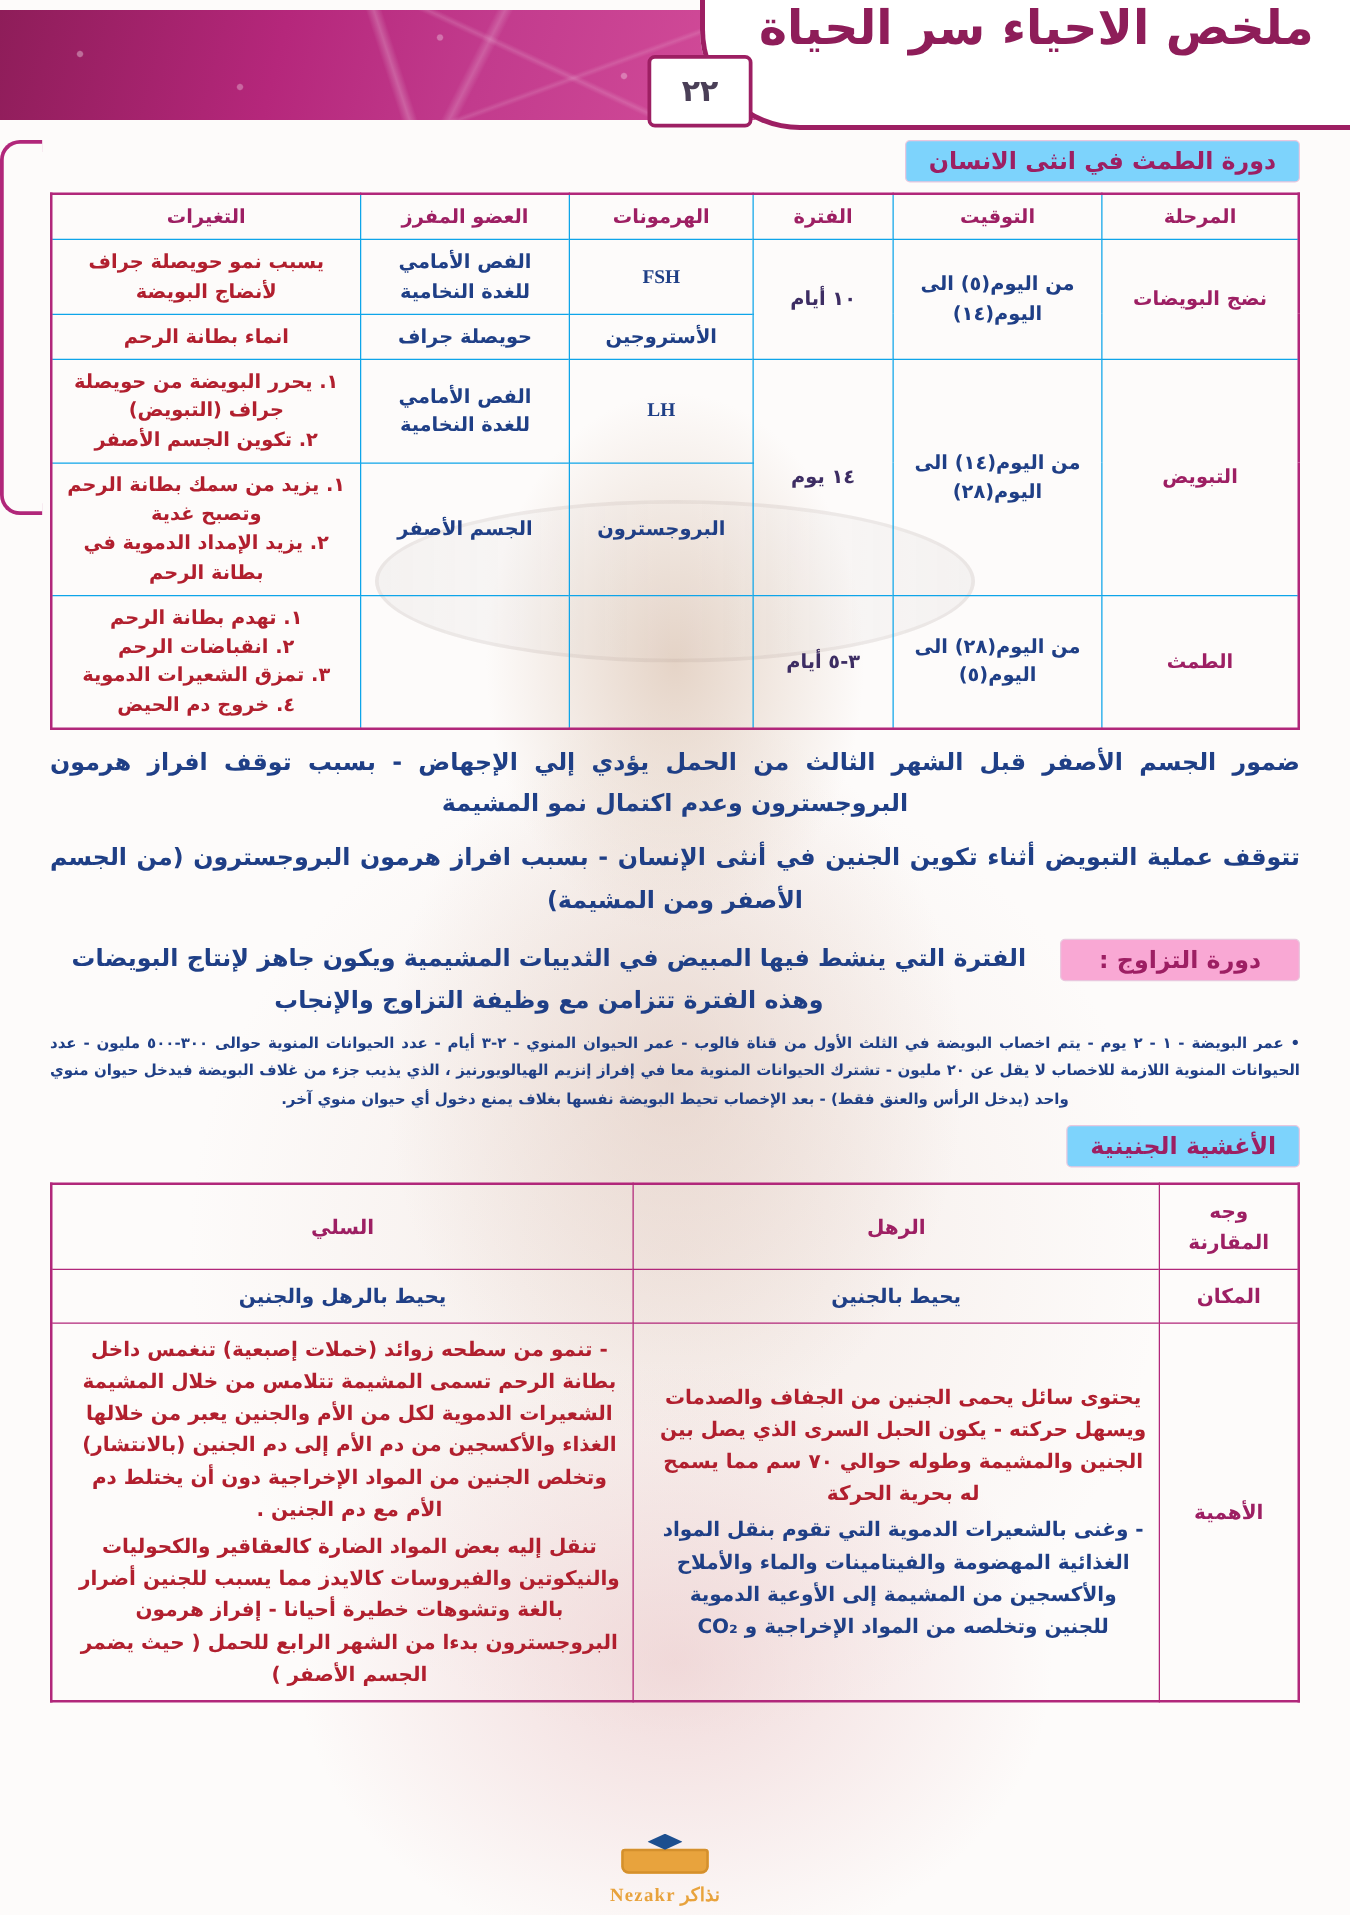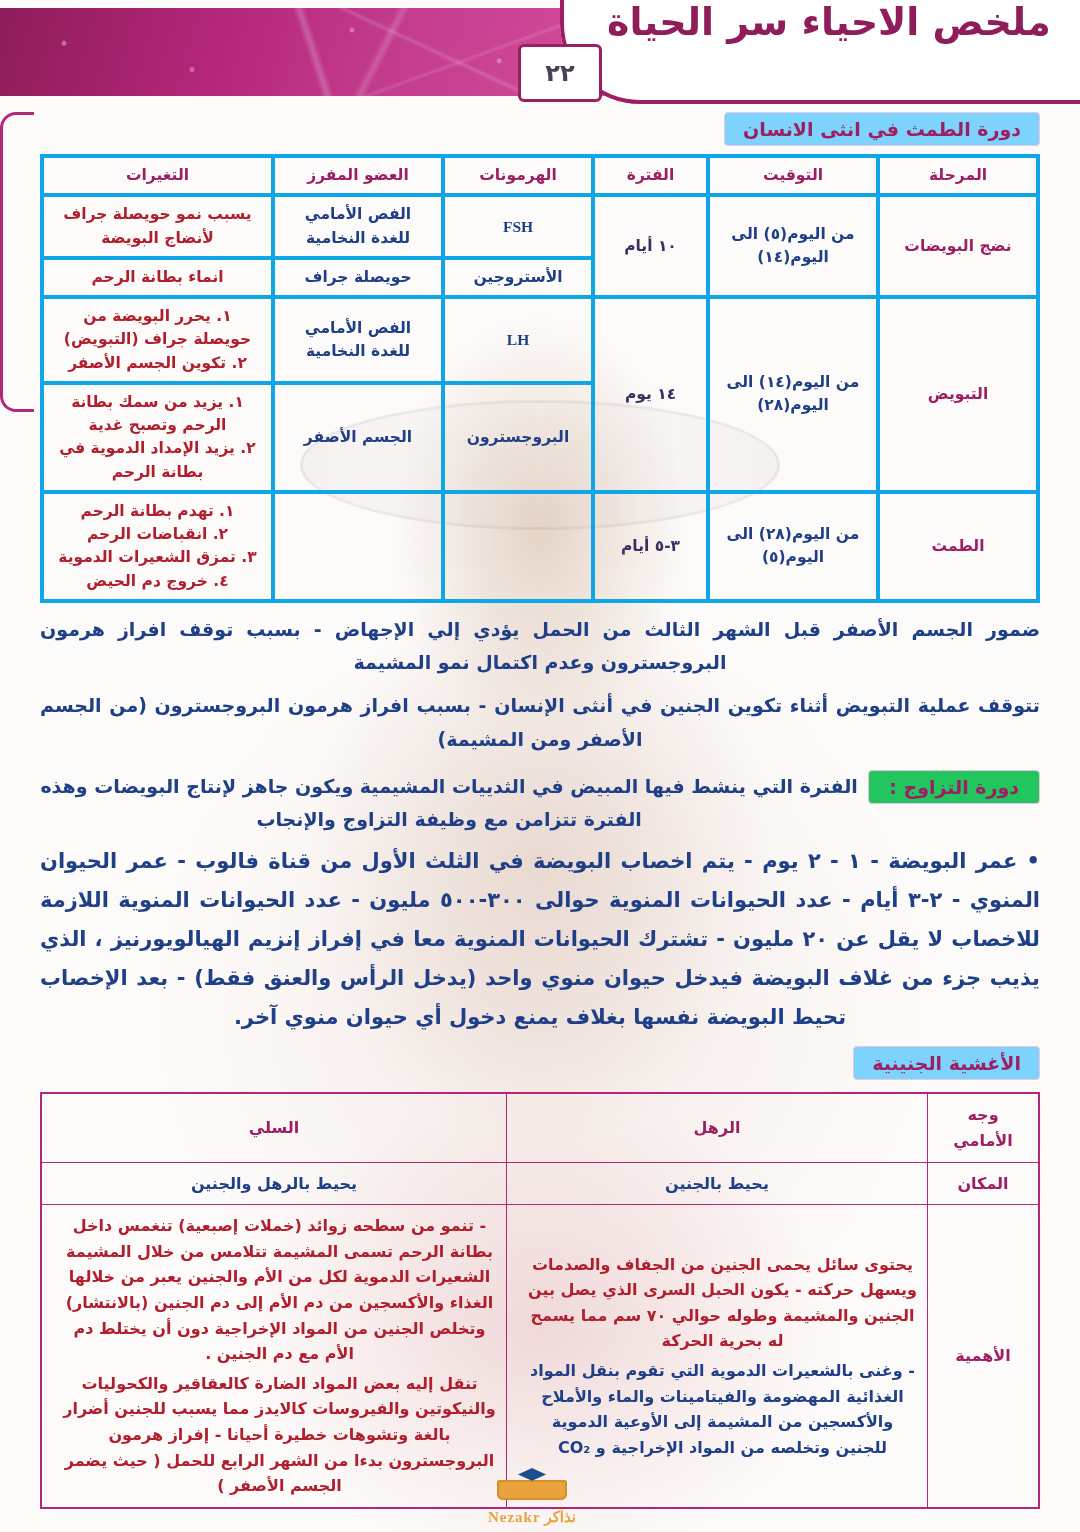--- a/index.html
+++ b/index.html
@@ -84,47 +84,47 @@
     display:inline-block;
     background:#7dd3fc;color:#9d1f63;font-weight:bold;font-size:19px;
     padding:5px 18px;border-radius:4px;margin:0 0 8px 0;
     border:1px solid #e9c7de;
   }
   .title-row{text-align:right;}
   
   table{border-collapse:collapse;width:100%;background:transparent;}
   table.main{border:2px solid #b1277a;}
   table.main td,table.main th{
-    border:4px solid #0ea5e9;
+    border:1px solid #0ea5e9;
     padding:6px 8px;text-align:center;vertical-align:middle;
     font-size:15.5px;font-weight:bold;line-height:1.5;
   }
   th.hdr{color:#9d1f63;font-size:17px;}
   td.stage{color:#9d1f63;}
   td.time{color:#1f3f86;}
   td.period{color:#3d2d63;}
   td.horm{color:#1f3f86;}
   td.horm-en{color:#1f3f86;font-family:"Liberation Serif",serif;font-size:18px;}
   td.organ{color:#1f3f86;}
   td.change{color:#b11f2e;text-align:right;}
   td.change.center{text-align:center;}
   
   .para{
     font-size:19px;font-weight:bold;line-height:1.75;text-align:center;
     margin:10px 0 4px 0;color:#1f3f86;
   }
   .para.justify{text-align:justify;text-align-last:center;}
   .bullet-block{
-    font-size:21px;font-weight:bold;line-height:1.85;color:#1f3f86;
+    font-size:12px;font-weight:bold;line-height:1.85;color:#1f3f86;
     text-align:justify;text-align-last:center;margin:6px 0 10px 0;
   }
   .tz-row{display:flex;align-items:flex-start;gap:10px;margin-top:14px;}
   .tz-label{
-    background:#22c55e;color:#9d1f63;font-weight:bold;font-size:19px;
-    padding:5px 20px;border-radius:4px;white-space:nowrap;border:1px solid #e9c7de;
+    background:#f9a8d4;color:#9d1f63;font-weight:bold;font-size:19px;
+    padding:5px 30px;border-radius:4px;white-space:nowrap;border:1px solid #e9c7de;
   }
   .tz-text{
     flex:1;font-size:19px;font-weight:bold;line-height:1.75;color:#1f3f86;
     text-align:center;
   }
   
   table.cmp{border:2px solid #b1277a;margin-top:4px;}
   table.cmp td{
     border:1px solid #b1277a;padding:8px 10px;vertical-align:middle;
     font-size:16px;font-weight:bold;line-height:1.6;text-align:center;
@@ -241,21 +241,21 @@
 
   <div class="bullet-block">• عمر البويضة - ١ - ٢ يوم - يتم اخصاب البويضة في الثلث الأول من قناة فالوب - عمر الحيوان المنوي - ٢-٣ أيام - عدد الحيوانات المنوية حوالى ٣٠٠-٥٠٠ مليون - عدد الحيوانات المنوية اللازمة للاخصاب لا يقل عن ٢٠ مليون - تشترك الحيوانات المنوية معا في إفراز إنزيم الهيالويورنيز ، الذي يذيب جزء من غلاف البويضة فيدخل حيوان منوي واحد (يدخل الرأس والعنق فقط) - بعد الإخصاب تحيط البويضة نفسها بغلاف يمنع دخول أي حيوان منوي آخر.</div>
 
   <div class="title-row">
     <span class="section-title">الأغشية الجنينية</span>
   </div>
 
   <table class="cmp">
     <tbody>
       <tr>
-        <td class="cmp-head cmp-rowlabel">وجه الأمامي</td>
+        <td class="cmp-head cmp-rowlabel">وجه المقارنة</td>
         <td class="cmp-head" style="width:400px">الرهل</td>
         <td class="cmp-head">السلي</td>
       </tr>
       <tr>
         <td class="cmp-head cmp-rowlabel">المكان</td>
         <td class="cmp-cell">يحيط بالجنين</td>
         <td class="cmp-cell">يحيط بالرهل والجنين</td>
       </tr>
       <tr>
         <td class="cmp-head cmp-rowlabel">الأهمية</td>

